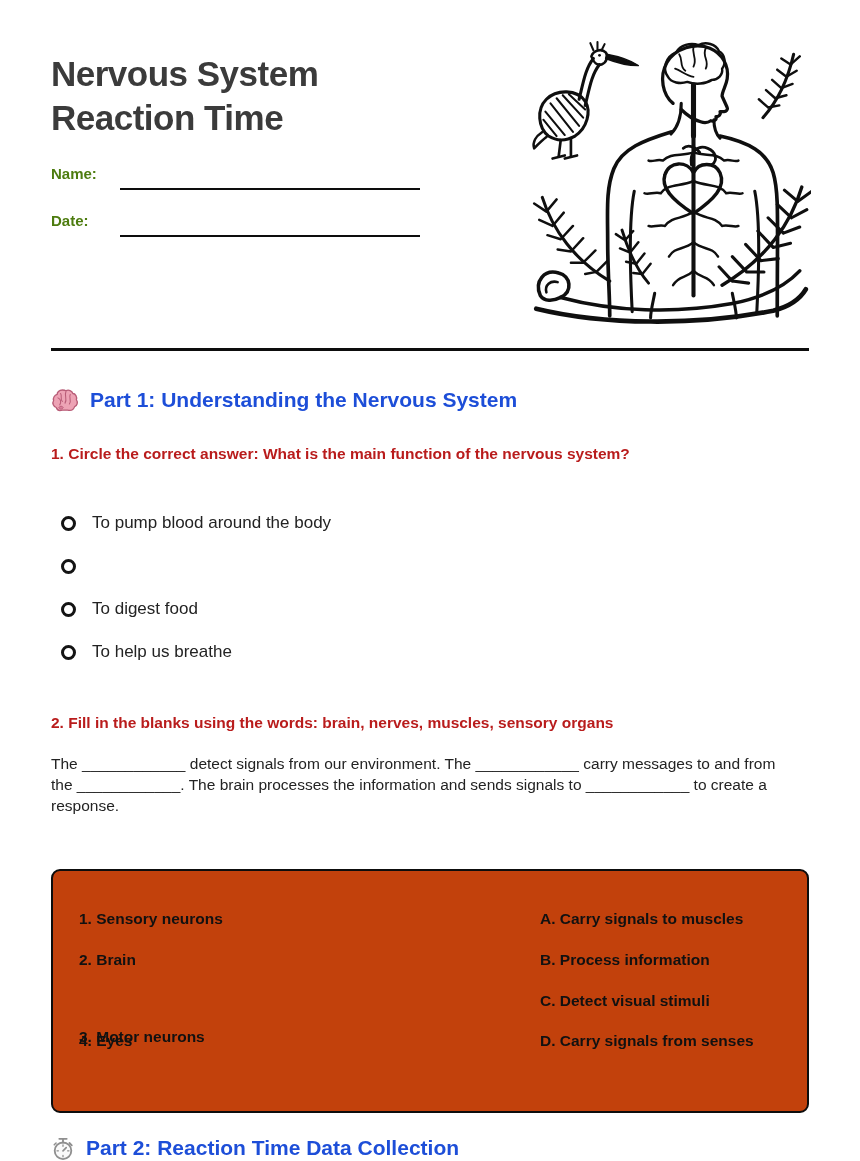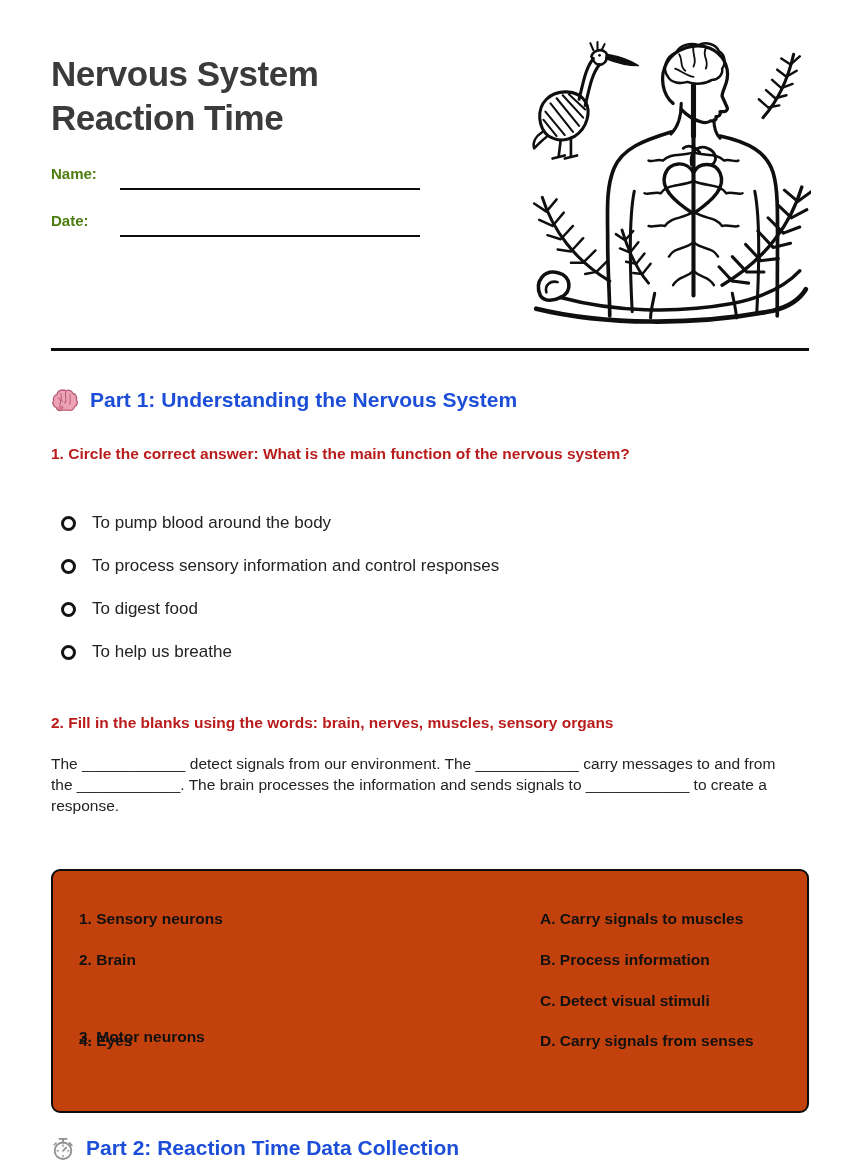--- a/index.html
+++ b/index.html
@@ -151,21 +151,20 @@
   </div>
 
   <div class="abs prompt" style="left:51px; top:445px;">1. Circle the correct answer: What is the main function of the nervous system?</div>
 
   <div class="abs option-row" style="left:61px; top:512px;">
     <span class="radio-circle"></span>
     <span class="option-label">To pump blood around the body</span>
   </div>
   <div class="abs option-row" style="left:61px; top:555px;">
     <span class="radio-circle"></span>
-    <span class="option-label">To process sensory information and control responses</span>
   </div>
   <div class="abs option-row" style="left:61px; top:598px;">
     <span class="radio-circle"></span>
     <span class="option-label">To digest food</span>
   </div>
   <div class="abs option-row" style="left:61px; top:641px;">
     <span class="radio-circle"></span>
     <span class="option-label">To help us breathe</span>
   </div>
 

